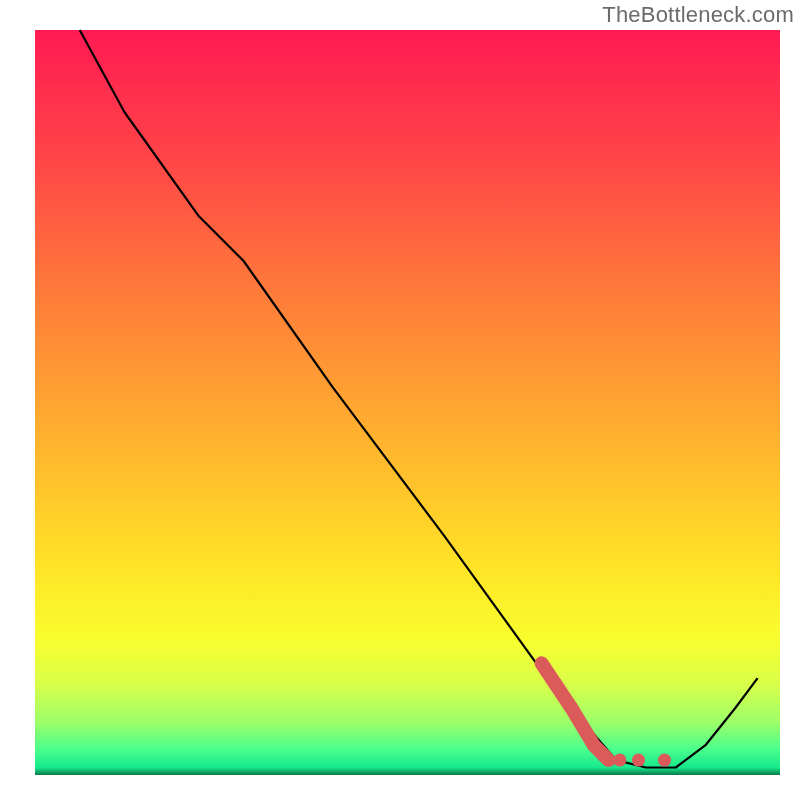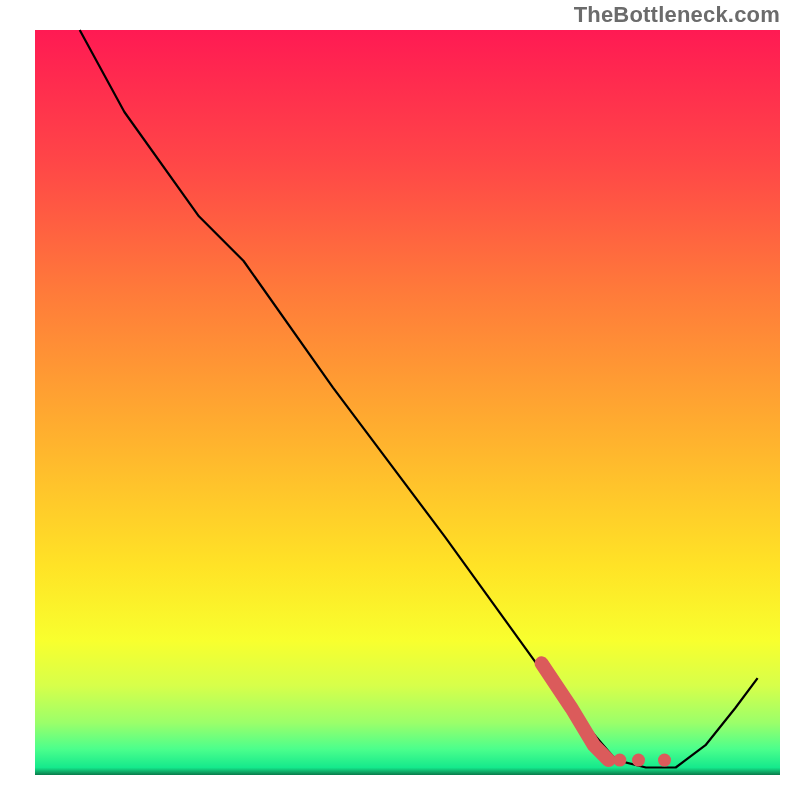--- a/index.html
+++ b/index.html
@@ -12,23 +12,23 @@
     background: #fff;
   }
   .chart-container {
     position: relative;
     width: 800px;
     height: 800px;
   }
   .watermark {
     position: absolute;
     top: 2px;
-    right: 20px;
+    right: 6px;
     font-size: 22px;
-    font-weight: 700;
+    font-weight: 400;
     color: #6b6b6b;
     letter-spacing: 0.2px;
   }
   svg {
     display: block;
   }
 </style>
 </head>
 <body>
 

